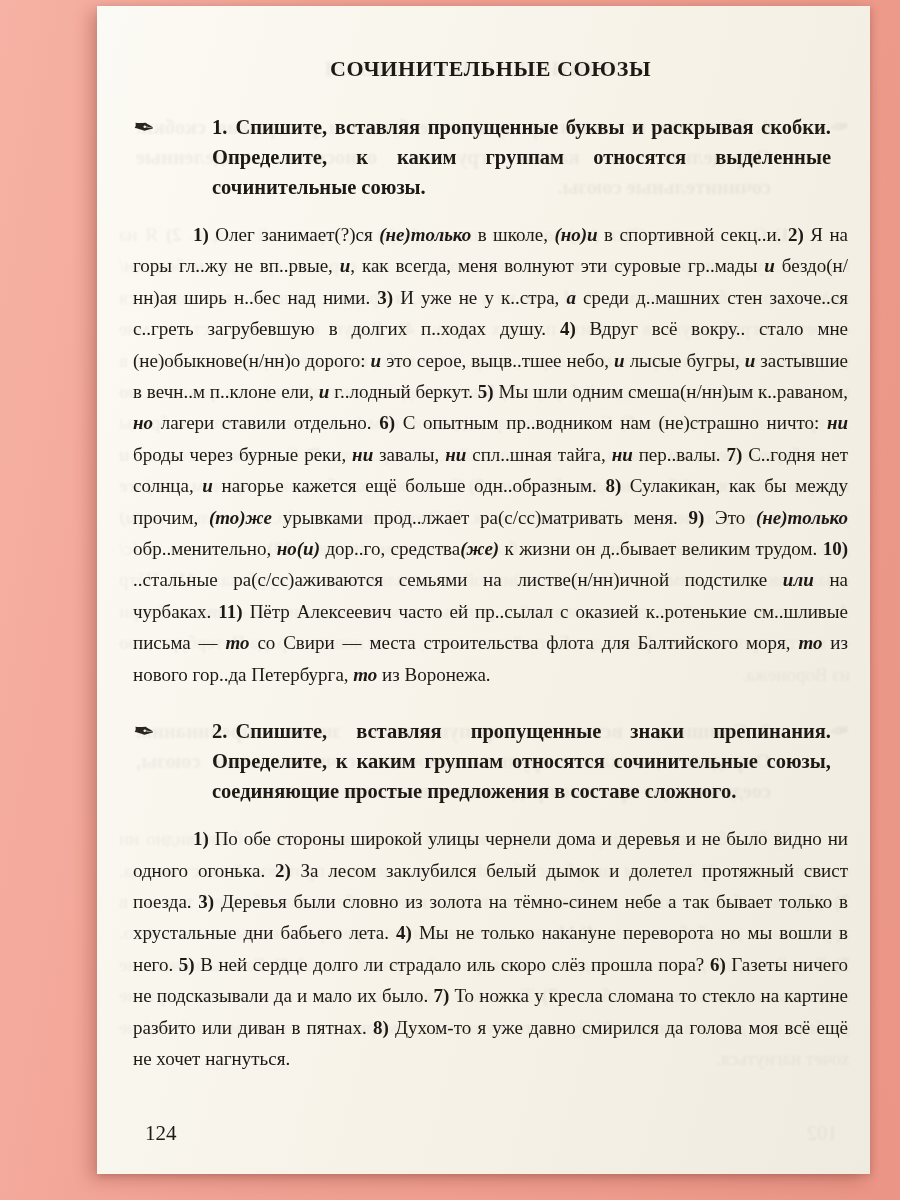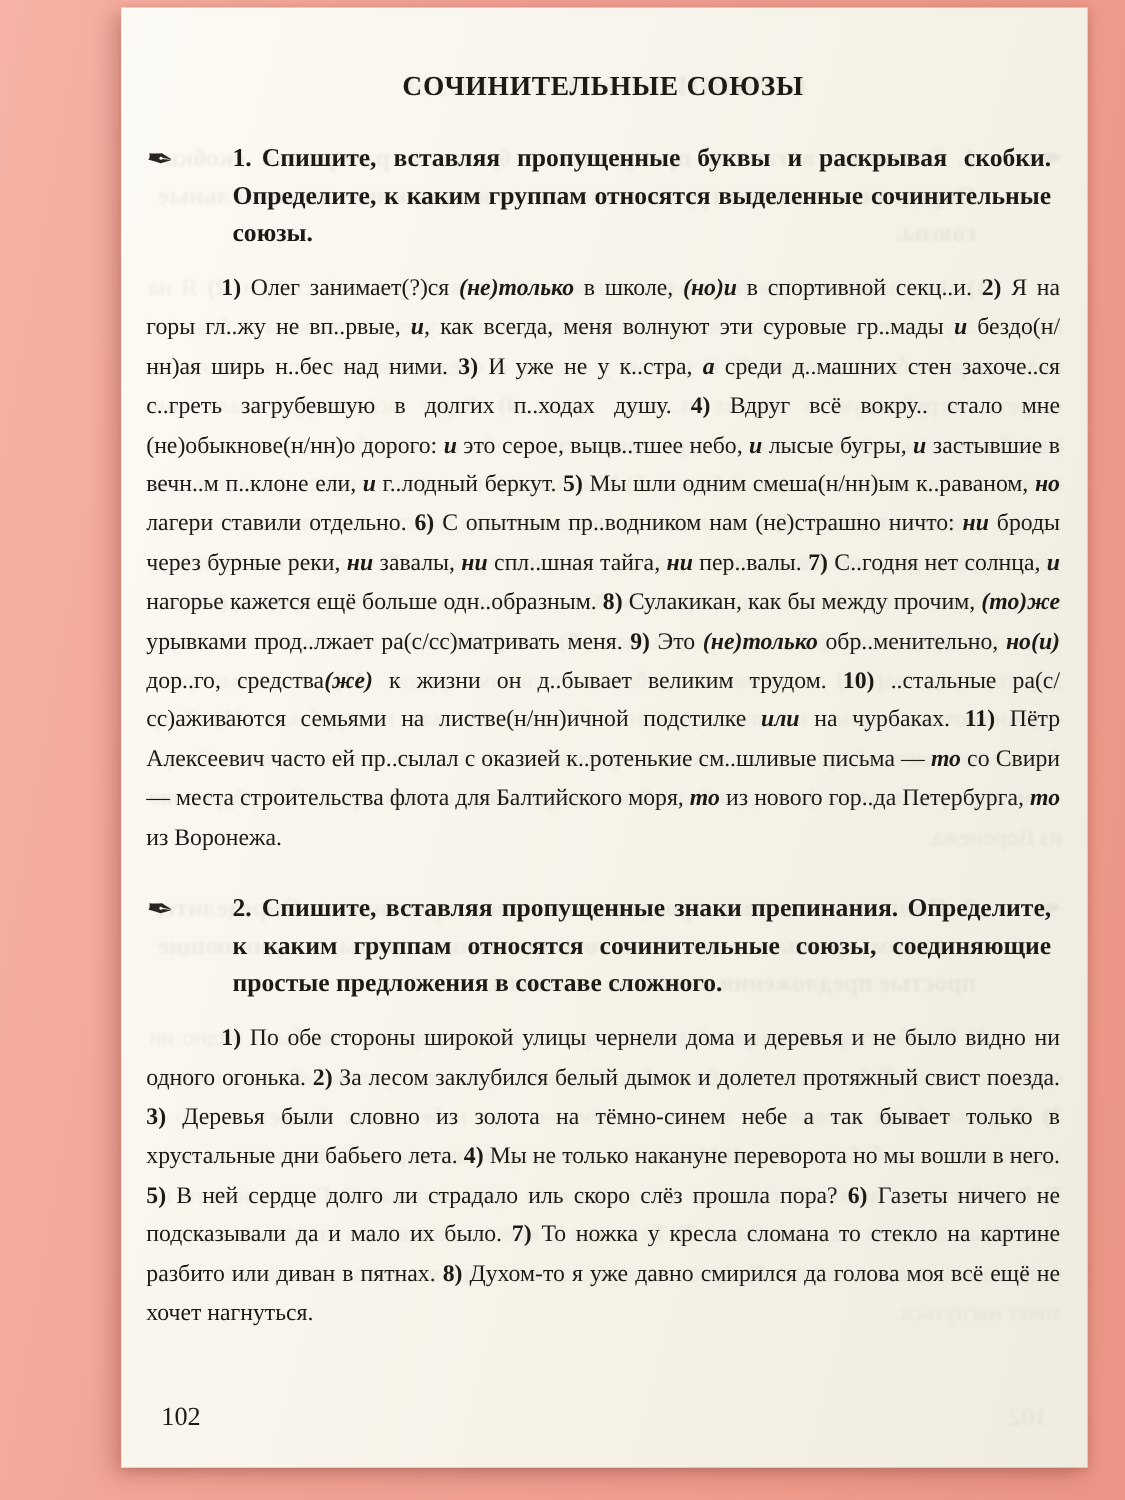--- a/index.html
+++ b/index.html
@@ -12,20 +12,21 @@
     position:relative;
     width:900px;height:1200px;
     background:linear-gradient(100deg,#f6b2a4 0%,#f1a294 35%,#ee9c8d 70%,#ea9586 100%);
   }
   .page{
     position:absolute;
     top:6px;left:97px;right:30px;bottom:26px;
     background:linear-gradient(105deg,#fcfaf4 0%,#f6f2e8 55%,#f0ebe0 100%);
     box-shadow:-7px 5px 16px rgba(110,40,30,.30), 2px 2px 6px rgba(110,40,30,.18);
     overflow:hidden;
+    padding-left:16px;
   }
   .content{
     position:relative;z-index:1;
     box-sizing:border-box;
     height:100%;
     padding:50px 22px 60px 20px;
     color:#1d1915;
   }
   .content.bleed{
     position:absolute;inset:0;z-index:0;
@@ -47,21 +48,21 @@
     margin-left:62px;
   }
   .pen{
     position:absolute;
     left:-62px;top:0px;
     font-size:26px;
     color:#2a2520;
     transform:rotate(8deg);
   }
   .instruction{
-    margin:7px;
+    margin:17px;
     font-weight:700;
     font-size:20.5px;
     line-height:30px;
     text-align:justify;
   }
   .ex-num{margin-right:8px;}
   .body-text{
     margin:13px 0 0 0;
     font-size:19px;
     line-height:31.4px;
@@ -119,17 +120,17 @@
       </div>
 
       <div class="exercise">
         <div class="instruction-row">
           <span class="pen">✒</span>
           <p class="instruction"><b class="ex-num">2.</b><span>Спишите, вставляя пропущенные знаки препинания. Определите, к каким группам относятся сочинительные союзы, соединяющие простые предложения в составе сложного.</span></p>
         </div>
         <p class="body-text"><span class="r-b">1) </span><span class="r-n">По обе стороны широкой улицы чернели дома и деревья и не было видно ни одного огонька. </span><span class="r-b">2) </span><span class="r-n">За лесом заклубился белый дымок и долетел протяжный свист поезда. </span><span class="r-b">3) </span><span class="r-n">Деревья были словно из золота на тёмно-синем небе а так бывает только в хрустальные дни бабьего лета. </span><span class="r-b">4) </span><span class="r-n">Мы не только накануне переворота но мы вошли в него. </span><span class="r-b">5) </span><span class="r-n">В ней сердце долго ли страдало иль скоро слёз прошла пора? </span><span class="r-b">6) </span><span class="r-n">Газеты ничего не подсказывали да и мало их было. </span><span class="r-b">7) </span><span class="r-n">То ножка у кресла сломана то стекло на картине разбито или диван в пятнах. </span><span class="r-b">8) </span><span class="r-n">Духом-то я уже давно смирился да голова моя всё ещё не хочет нагнуться.</span></p>
       </div>
 
-      <span class="page-number">102</span>
+      <span class="page-number">124</span>
 
     </div>
   </div>
 </div>
 
 </body></html>

